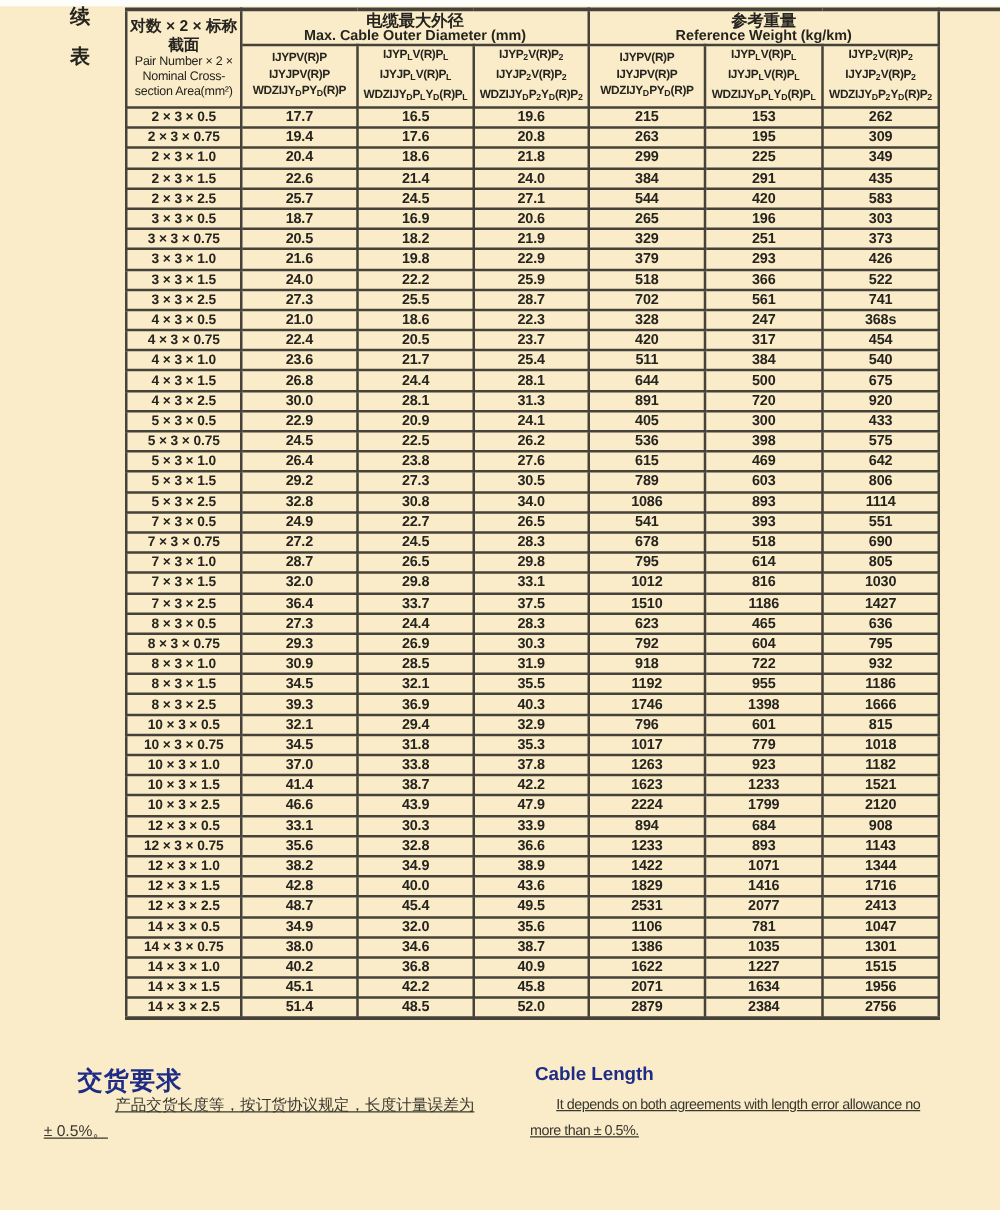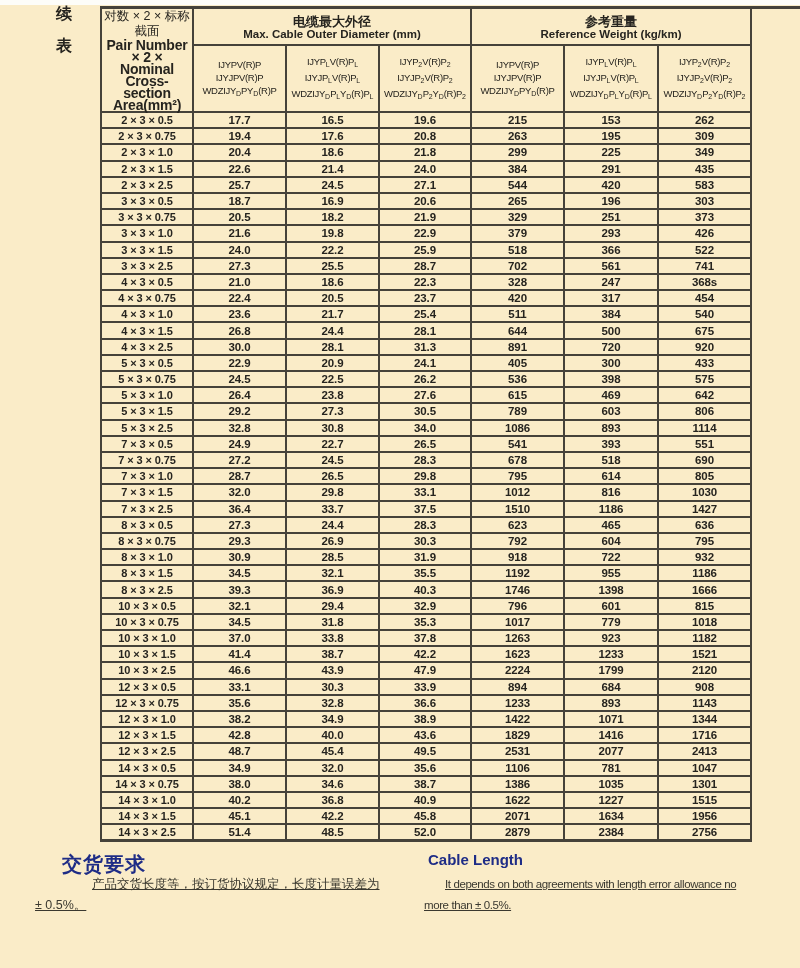--- a/index.html
+++ b/index.html
@@ -9,27 +9,27 @@
   .cont-label{position:absolute;left:52px;top:5px;width:24px;font-size:16px;font-weight:bold;
               color:var(--text);text-align:center;line-height:18px;}
   .cont-label span{display:block;margin-bottom:14px;}
   .top-rule-ext{position:absolute;left:750px;top:6px;width:50px;height:3px;background:var(--line);}
 
   table.spec{position:absolute;left:100px;top:6px;width:650px;border-collapse:collapse;
              table-layout:fixed;background:var(--bg);}
   table.spec th,table.spec td{border:2px solid var(--line);padding:0;text-align:center;vertical-align:middle;}
   table.spec{border-top:3px solid var(--line);border-bottom:3px solid var(--line);}
   th.pairhdr{height:73px;}
-  th.pairhdr .zh{font-size:12.5px;font-weight:normal;line-height:15px;}
-  th.pairhdr .en{font-size:14px;font-weight:bold;line-height:12px;letter-spacing:-0.2px;}
+  th.pairhdr .zh{font-size:12.5px;font-weight:bold;line-height:15px;}
+  th.pairhdr .en{font-size:10px;font-weight:normal;line-height:12px;letter-spacing:-0.2px;}
   tr.grprow th{height:25px;}
   th.grp .zh{font-size:13px;font-weight:bold;line-height:13px;margin-top:1px;}
   th.grp .en{font-size:11.5px;font-weight:bold;line-height:12px;}
   tr.modelrow th{height:48px;}
-  tr.modelrow th div{font-size:9.5px;font-weight:normal;line-height:13px;white-space:nowrap;letter-spacing:-0.3px;}
+  tr.modelrow th div{font-size:9.5px;font-weight:bold;line-height:13px;white-space:nowrap;letter-spacing:-0.3px;}
   tr.modelrow sub{font-size:7px;vertical-align:-2px;letter-spacing:0;}
   tbody td{height:14.2px;font-size:11.5px;font-weight:bold;line-height:14px;letter-spacing:-0.1px;}
   tbody td.pair{font-size:11px;}
 
   .sec-head{position:absolute;font-weight:bold;color:var(--navy);}
   .zh-head{left:62px;top:851px;font-size:20px;letter-spacing:1px;}
   .en-head{left:428px;top:851px;font-size:15px;}
   .para{position:absolute;line-height:21px;color:#3a382f;text-decoration:underline;}
   .zh-para{left:35px;top:874px;width:352px;font-size:12.5px;}
   .zh-para .l1{padding-left:57px;}

